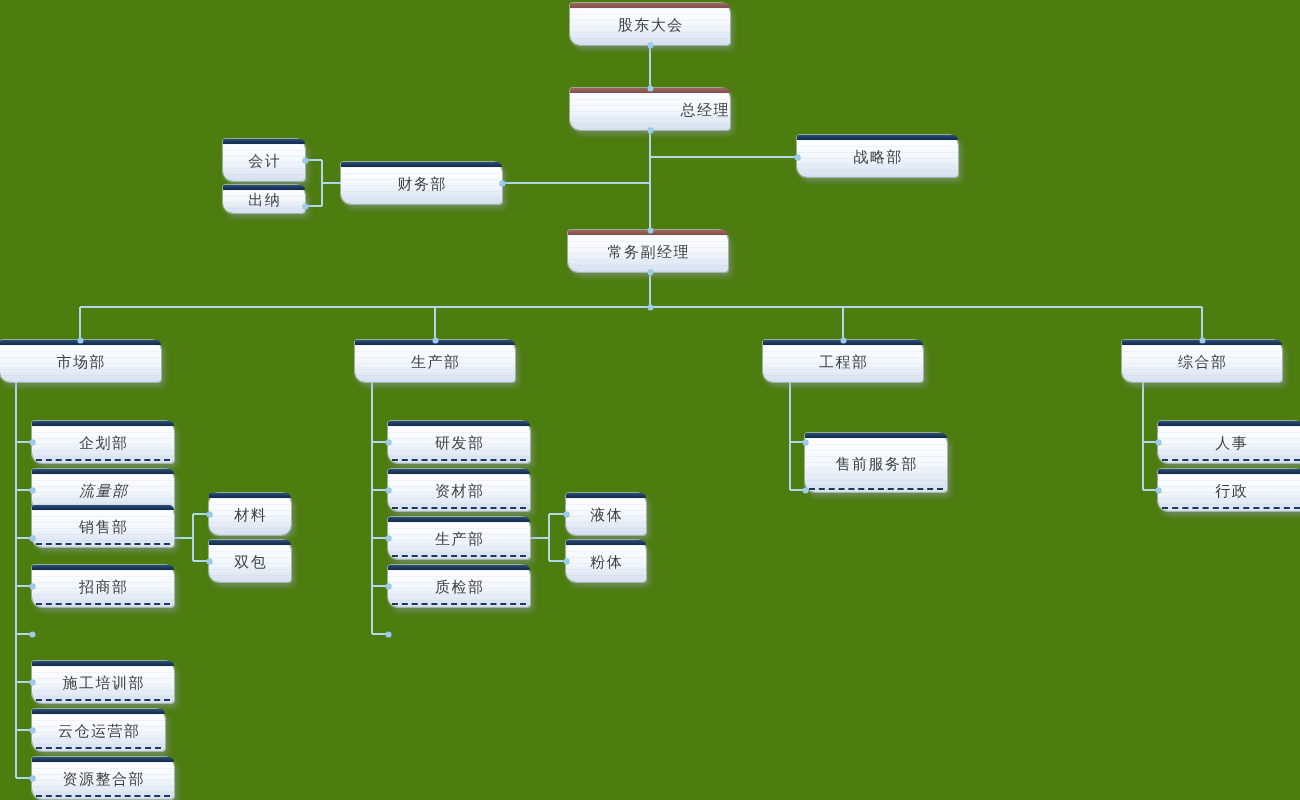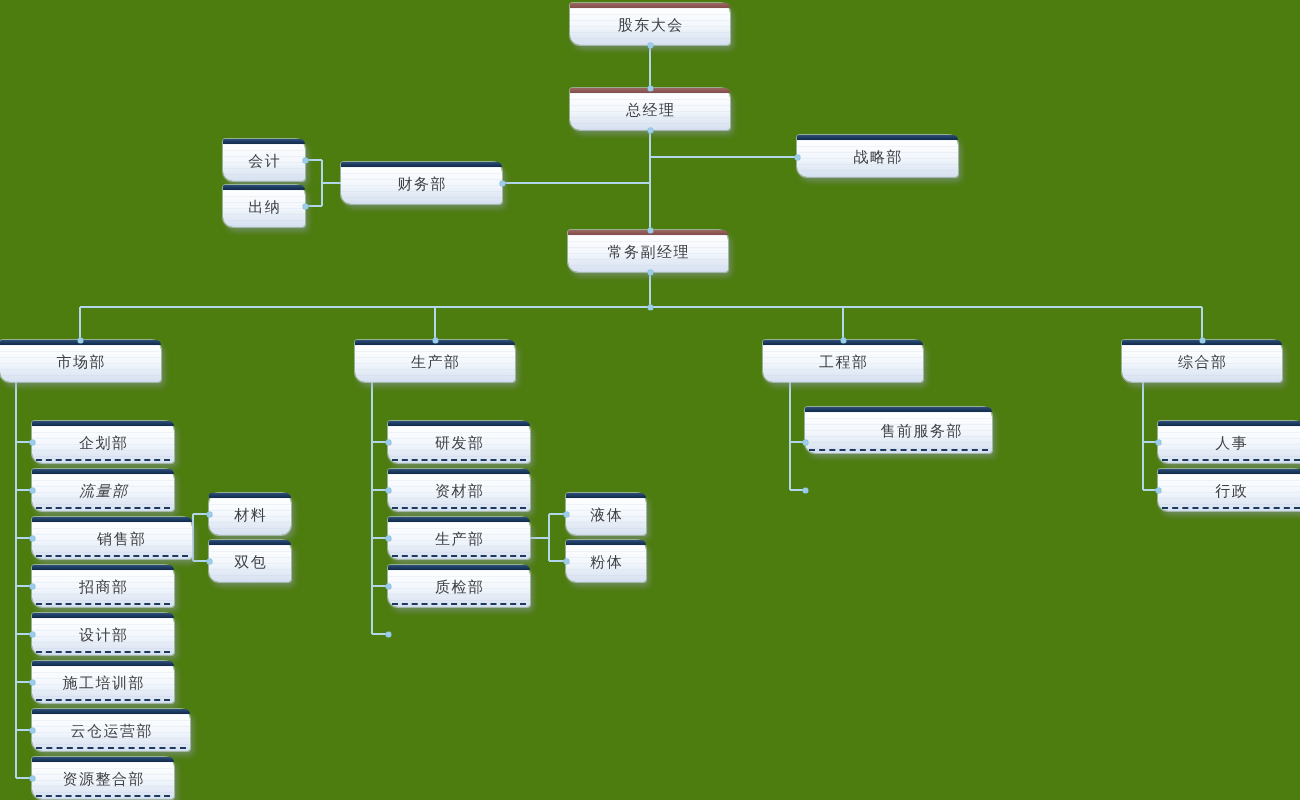--- a/index.html
+++ b/index.html
@@ -82,33 +82,33 @@
     <div class="line h" style="left: 372px; top: 537.25px; width: 16px;"></div>
     <div class="line h" style="left: 372px; top: 585.25px; width: 16px;"></div>
     <div class="line h" style="left: 372px; top: 633.25px; width: 16px;"></div>
     <div class="line h" style="left: 790px; top: 441.25px; width: 15px;"></div>
     <div class="line h" style="left: 790px; top: 489.25px; width: 15px;"></div>
     <div class="line h" style="left: 1143px; top: 441.25px; width: 15px;"></div>
     <div class="line h" style="left: 1143px; top: 489.25px; width: 15px;"></div>
     <div class="node red" style="left: 570px; top: 3px; width: 160px; height: 42px;">
       <span class="label">股东大会</span>
     </div>
-    <div class="node red" style="left: 570px; top: 88px; width: 160px; height: 42px;">
+    <div class="node red" style="left: 570px; top: 88px; width: 160px; height: 42px; justify-content: flex-end;">
       <span class="label">总经理</span>
     </div>
     <div class="node red" style="left: 568px; top: 230px; width: 160px; height: 42px;">
       <span class="label">常务副经理</span>
     </div>
     <div class="node navy" style="left: 341px; top: 162px; width: 161px; height: 42px;">
       <span class="label">财务部</span>
     </div>
     <div class="node navy" style="left: 223px; top: 139px; width: 82px; height: 42px;">
       <span class="label">会计</span>
     </div>
-    <div class="node navy" style="left: 223px; top: 185px; width: 82px; height: 42px;">
+    <div class="node navy" style="left: 223px; top: 185px; width: 82px; height: 28px;">
       <span class="label">出纳</span>
     </div>
     <div class="node navy" style="left: 797px; top: 135px; width: 161px; height: 42px;">
       <span class="label">战略部</span>
     </div>
     <div class="node navy" style="left: 0px; top: 340px; width: 161px; height: 42px;">
       <span class="label">市场部</span>
     </div>
     <div class="node navy" style="left: 355px; top: 340px; width: 160px; height: 42px;">
       <span class="label">生产部</span>
@@ -118,33 +118,30 @@
     </div>
     <div class="node navy" style="left: 1122px; top: 340px; width: 160px; height: 42px;">
       <span class="label">综合部</span>
     </div>
     <div class="node navy dashed" style="left: 32px; top: 421px; width: 142px; height: 42px;">
       <span class="label">企划部</span>
     </div>
     <div class="node navy dashed" style="left: 32px; top: 469px; width: 142px; height: 42px; font-style: italic;">
       <span class="label">流量部</span>
     </div>
-    <div class="node navy dashed" style="left: 32px; top: 517px; width: 142px; height: 42px; padding-left: 18px;">
+    <div class="node navy dashed" style="left: 32px; top: 505px; width: 142px; height: 42px;">
       <span class="label">销售部</span>
     </div>
     <div class="node navy dashed" style="left: 32px; top: 565px; width: 142px; height: 42px;">
       <span class="label">招商部</span>
     </div>
-    <div class="node navy dashed" style="left: 32px; top: 613px; width: 142px; height: 42px;">
-      <span class="label">设计部</span>
-    </div>
     <div class="node navy dashed" style="left: 32px; top: 661px; width: 142px; height: 42px;">
       <span class="label">施工培训部</span>
     </div>
-    <div class="node navy dashed" style="left: 32px; top: 709px; width: 158px; height: 42px;">
+    <div class="node navy dashed" style="left: 32px; top: 709px; width: 133px; height: 42px;">
       <span class="label">云仓运营部</span>
     </div>
     <div class="node navy dashed" style="left: 32px; top: 757px; width: 142px; height: 42px;">
       <span class="label">资源整合部</span>
     </div>
     <div class="node navy" style="left: 209px; top: 493px; width: 82px; height: 42px; border-radius: 10px;">
       <span class="label">材料</span>
     </div>
     <div class="node navy" style="left: 209px; top: 540px; width: 82px; height: 42px;">
       <span class="label">双包</span>
@@ -160,21 +157,21 @@
     </div>
     <div class="node navy dashed" style="left: 388px; top: 565px; width: 142px; height: 42px;">
       <span class="label">质检部</span>
     </div>
     <div class="node navy" style="left: 566px; top: 493px; width: 80px; height: 42px;">
       <span class="label">液体</span>
     </div>
     <div class="node navy" style="left: 566px; top: 540px; width: 80px; height: 42px;">
       <span class="label">粉体</span>
     </div>
-    <div class="node navy dashed" style="left: 805px; top: 407px; width: 142px; height: 46px; padding-left: 45px;">
+    <div class="node navy dashed" style="left: 805px; top: 433px; width: 142px; height: 59px;">
       <span class="label">售前服务部</span>
     </div>
     <div class="node navy dashed" style="left: 1158px; top: 421px; width: 146px; height: 42px;">
       <span class="label">人事</span>
     </div>
     <div class="node navy dashed" style="left: 1158px; top: 469px; width: 146px; height: 42px;">
       <span class="label">行政</span>
     </div>
     <div class="dot" style="left: 647.5px; top: 42.5px;"></div>
     <div class="dot" style="left: 647.5px; top: 85.5px;"></div>

